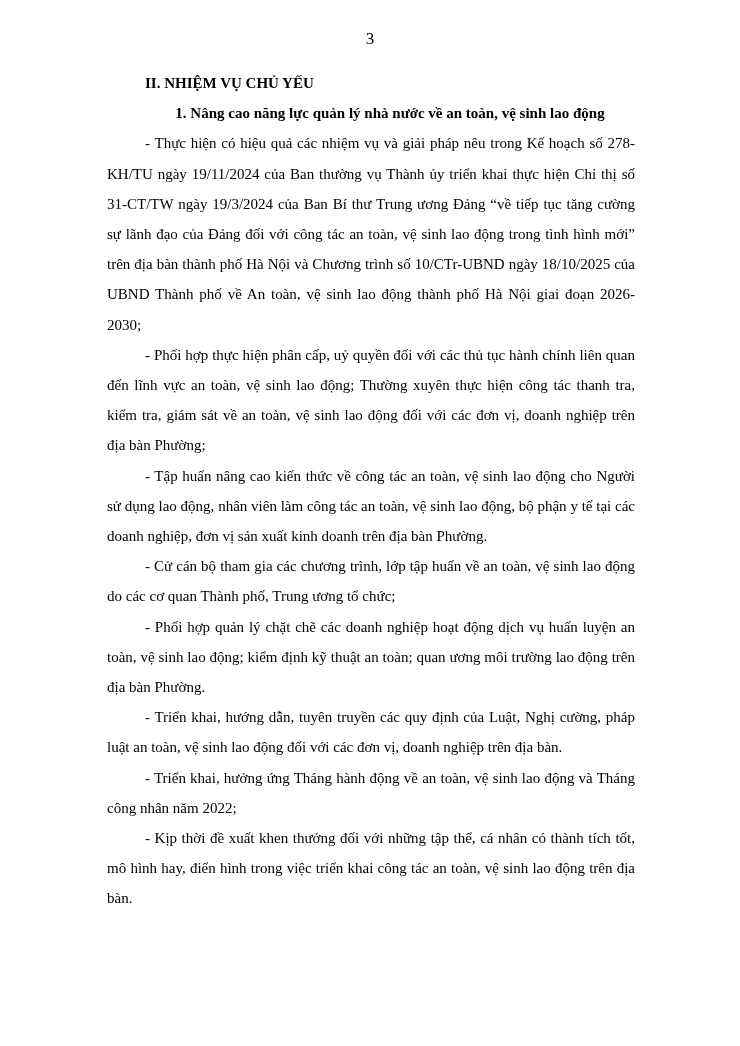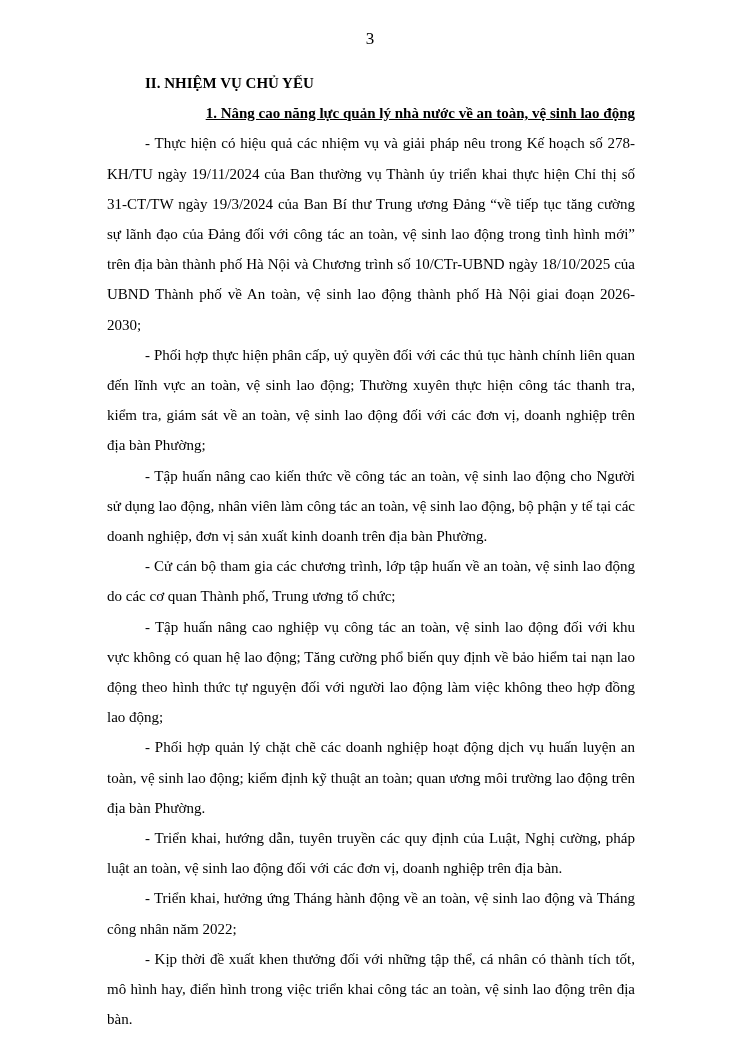--- a/index.html
+++ b/index.html
@@ -39,22 +39,21 @@
     margin: 0;
     font-size: 15px;
     line-height: 30.2px;
     text-align: justify;
     text-justify: inter-word;
     text-indent: 38px;
     hyphens: none;
   }
   p.heading {
     font-weight: bold;
-    text-align: right;
-    text-decoration: underline;
+    text-align: center;
   }
   p.heading-main {
     font-weight: bold;
     text-align: left;
     text-indent: 38px;
   }
 </style>
 </head>
 <body>
 
@@ -63,21 +62,20 @@
   <div class="page-number">3</div>
 
   <div class="content">
     <p class="heading-main">II.  NHIỆM VỤ CHỦ YẾU</p>
     <div id="blocks-container">
         <p class="heading">1. Nâng cao năng lực quản lý nhà nước về an toàn, vệ sinh lao động</p>
         <p>- Thực hiện có hiệu quả các nhiệm vụ và giải pháp nêu trong Kế hoạch số 278-KH/TU ngày 19/11/2024 của Ban thường vụ Thành ủy triển khai thực hiện Chỉ thị số 31-CT/TW ngày 19/3/2024 của Ban Bí thư Trung ương Đảng “về tiếp tục tăng  cường sự lãnh đạo của Đảng đối với công tác an toàn, vệ sinh lao động trong tình hình mới” trên địa bàn thành phố Hà Nội và Chương trình số 10/CTr-UBND ngày 18/10/2025 của UBND Thành phố về An toàn, vệ sinh lao động thành phố Hà Nội giai đoạn 2026-2030;</p>
         <p>- Phối hợp thực hiện phân cấp, uỷ quyền đối với các thủ tục hành chính liên quan đến lĩnh vực an toàn, vệ sinh lao động; Thường xuyên thực hiện công tác thanh tra, kiểm tra, giám sát về an toàn, vệ sinh lao động đối với các đơn vị, doanh nghiệp trên địa bàn Phường;</p>
         <p>- Tập huấn nâng cao kiến thức về công tác an toàn, vệ sinh lao động cho Người sử dụng lao động, nhân viên làm công tác an toàn, vệ sinh lao động, bộ phận y tế tại các doanh nghiệp, đơn vị sản xuất kinh doanh trên địa bàn Phường.</p>
         <p>- Cử cán bộ tham gia các chương trình, lớp tập huấn về an toàn, vệ sinh lao động do các cơ quan Thành phố, Trung ương tổ chức;</p>
-        <p>- Tập huấn nâng cao nghiệp vụ công tác an toàn, vệ sinh lao động đối với khu vực không có quan hệ lao động; Tăng cường phổ biến quy định về bảo hiểm tai nạn lao động theo hình thức tự nguyện đối với người lao động làm việc không theo hợp đồng lao động;</p>
         <p>- Phối hợp quản lý chặt chẽ các doanh nghiệp hoạt động dịch vụ huấn luyện an toàn, vệ sinh lao động; kiểm định kỹ thuật an toàn; quan ương môi trường lao động trên địa bàn Phường.</p>
         <p>- Triển khai, hướng dẫn, tuyên truyền các quy định của Luật, Nghị cường, pháp luật an toàn, vệ sinh lao động đối với các đơn vị, doanh nghiệp trên địa bàn.</p>
         <p>- Triển khai, hưởng ứng Tháng hành động về an toàn, vệ sinh lao động và Tháng công nhân năm 2022;</p>
         <p>- Kịp thời đề xuất khen thưởng đối với những tập thể, cá nhân có thành tích tốt, mô hình hay, điển hình trong việc triển khai công tác an toàn, vệ sinh lao động trên địa bàn.</p>
       </div>
   </div>
 
 </div>
 
 </body></html>

